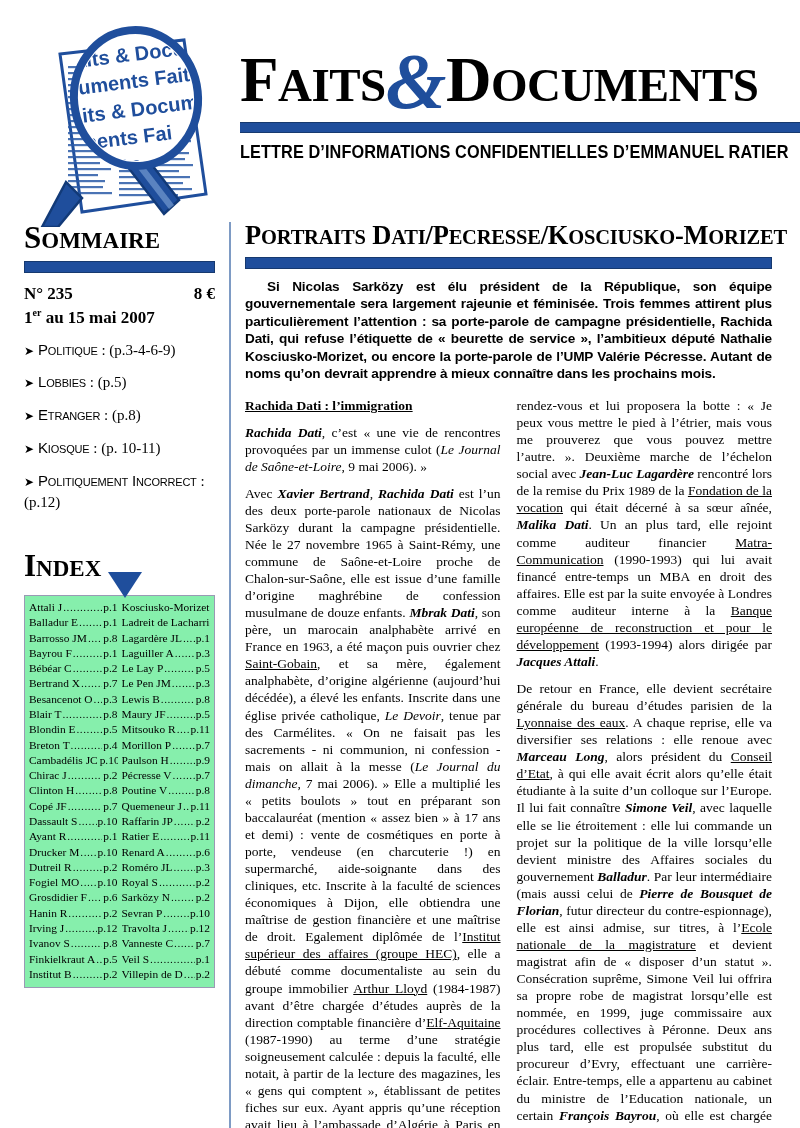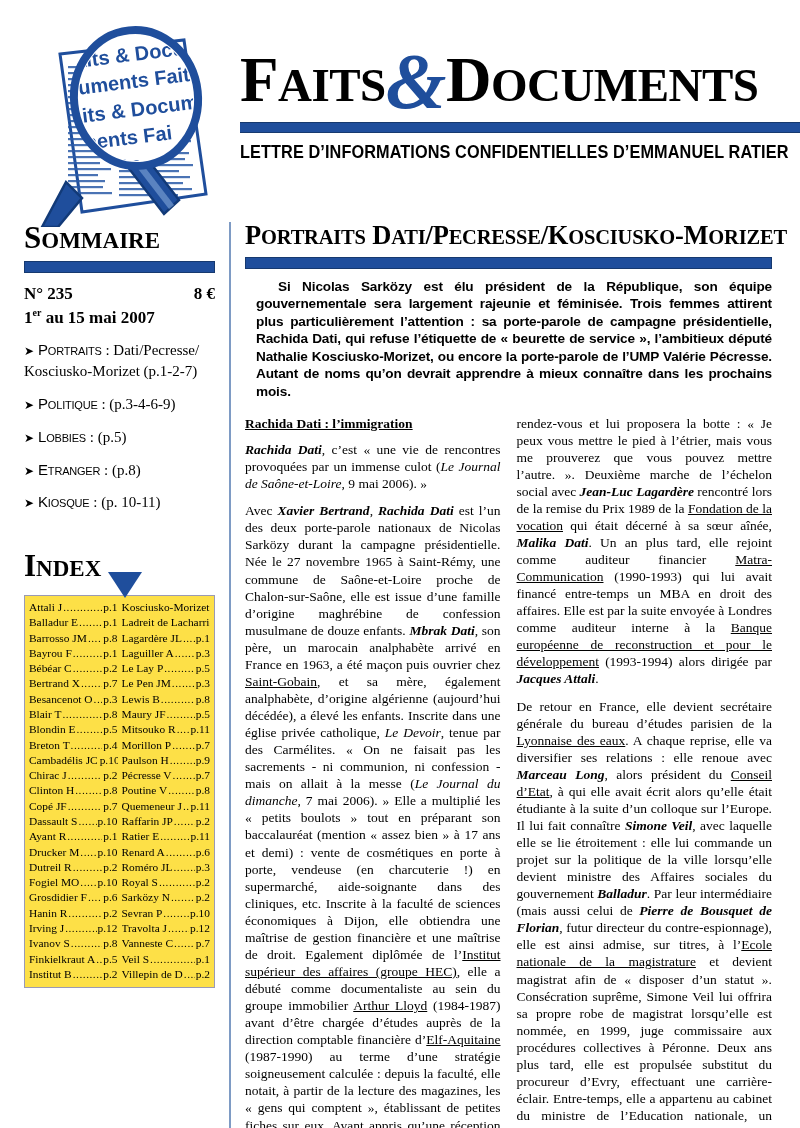--- a/index.html
+++ b/index.html
@@ -163,21 +163,21 @@
 
   .index-block { margin-top: 36px; position: relative; }
   .index-title { margin-bottom: 12px; }
   .index-arrow {
     position: absolute;
     left: 82px;
     top: 20px;
   }
   .index-box {
     margin-top: 14px;
-    background: #fde047;
+    background: #86efac;
     border: 1px solid #9a9ab4;
     padding: 4px 4px 5px 4px;
     display: flex;
     gap: 4px;
     box-sizing: border-box;
   }
   .index-col {
     flex: 1 1 50%;
     min-width: 0;
   }
@@ -218,21 +218,21 @@
     box-sizing: border-box;
     margin-bottom: 9px;
   }
   .chapo {
     font-family: "Liberation Sans", sans-serif;
     font-weight: bold;
     font-size: 13.6px;
     line-height: 1.29;
     text-align: justify;
     text-indent: 22px;
-    margin: 0 0 14px 11px;
+    margin: 0 0 14px 0;
     letter-spacing: -0.15px;
   }
 
   .cols {
     display: flex;
     gap: 16px;
   }
   .col {
     flex: 1 1 50%;
     min-width: 0;
@@ -338,25 +338,25 @@
       <h2 class="sommaire-title"><span>S</span><span class="sc">OMMAIRE</span></h2>
       <div class="side-rule"></div>
 
       <div class="issue-line">
         <span>N° 235</span>
         <span>8 €</span>
       </div>
       <div class="issue-date"><span>1</span><sup>er</sup><span> au 15 mai 2007</span></div>
 
       <div>
-        <div class="toc-item"><span class="arrow">➤</span><span class="toc-cap">Portraits</span><span class="toc-rest"> : Dati/Pecresse/ Kosciusko-Morizet (p.1-2-7)</span></div>
         <div class="toc-item"><span class="arrow">➤</span><span class="toc-cap">Politique</span><span class="toc-rest"> : (p.3-4-6-9)</span></div>
         <div class="toc-item"><span class="arrow">➤</span><span class="toc-cap">Lobbies</span><span class="toc-rest"> : (p.5)</span></div>
         <div class="toc-item"><span class="arrow">➤</span><span class="toc-cap">Etranger</span><span class="toc-rest"> : (p.8)</span></div>
         <div class="toc-item"><span class="arrow">➤</span><span class="toc-cap">Kiosque</span><span class="toc-rest"> : (p. 10-11)</span></div>
+        <div class="toc-item"><span class="arrow">➤</span><span class="toc-cap">Politiquement Incorrect</span><span class="toc-rest"> : (p.12)</span></div>
       </div>
 
       <div class="index-block">
         <h2 class="index-title"><span>I</span><span class="sc">NDEX</span></h2>
         <span class="index-arrow">
           <svg width="38" height="30" viewBox="0 0 38 30">
               <polygon points="2,2 36,2 19,28" fill="#1F4E9C"></polygon>
             </svg>
         </span>
         <div class="index-box">

